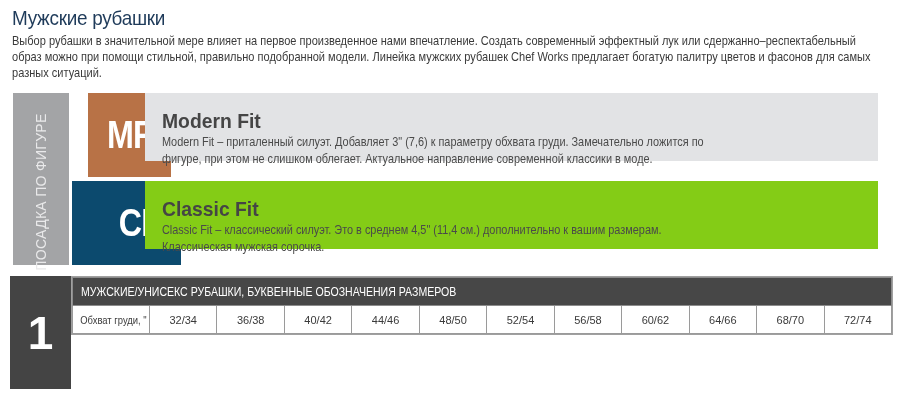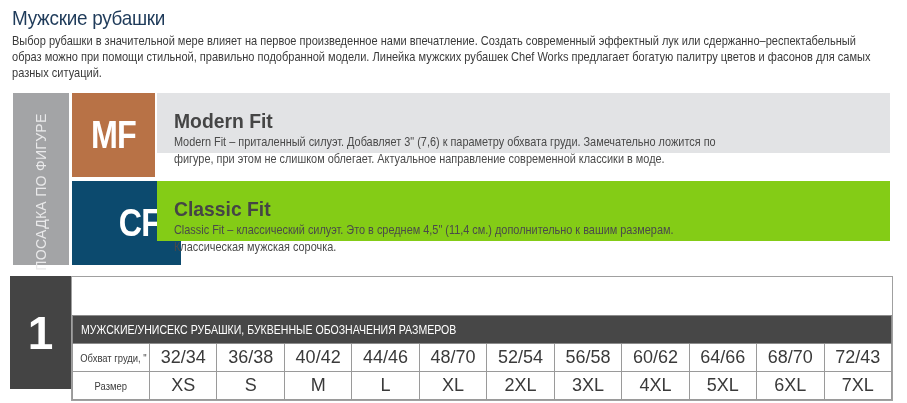--- a/index.html
+++ b/index.html
@@ -5,35 +5,35 @@
   html,body{margin:0;padding:0;background:#ffffff;}
   body{width:907px;height:403px;position:relative;overflow:hidden;font-family:"Liberation Sans",sans-serif;}
   .title{position:absolute;left:12px;top:6px;font-size:21px;color:#1f3b5a;letter-spacing:-0.3px;transform:scaleX(0.9);transform-origin:left top;white-space:nowrap;}
   .intro{position:absolute;left:12px;top:33px;width:960px;font-size:12.4px;line-height:16.2px;color:#3a3a3a;transform:scaleX(0.89);transform-origin:left top;}
   .intro p{margin:0;white-space:nowrap;}
 
   .fit-side{position:absolute;left:13px;top:93px;width:56px;height:172px;background:#a3a4a6;}
   .fit-side-label{position:absolute;left:28px;top:86px;width:172px;height:26px;line-height:26px;text-align:center;color:#e9e9ea;font-size:14px;letter-spacing:0.3px;transform:translate(-86px,0) rotate(-90deg);transform-origin:center center;white-space:nowrap;}
   .badge{position:absolute;left:72px;width:83px;height:84px;display:flex;align-items:center;justify-content:center;color:#ffffff;font-weight:bold;font-size:38px;letter-spacing:-1px;}
   .badge span{display:inline-block;transform:scaleX(0.85);}
-  .badge-mf{top:93px;background:#b87246;}
+  .badge-mf{top:93px;background:#b87246;margin-left:16px;}
   .badge-cf{top:181px;background:#0c4a6e;padding-left:26px;}
-  .fit-panel{position:absolute;left:157px;width:733px;height:60px;}
+  .fit-panel{position:absolute;left:145px;width:733px;height:68px;}
   .fit-panel-mf{top:93px;background:#e2e3e5;}
   .fit-panel-cf{top:181px;background:#84cc16;}
   .fit-name{position:absolute;left:17px;top:16px;font-size:21px;font-weight:bold;color:#454545;transform:scaleX(0.92);transform-origin:left top;white-space:nowrap;}
   .fit-desc{position:absolute;left:17px;top:41px;font-size:12.4px;line-height:16.5px;color:#4a4a4a;transform:scaleX(0.88);transform-origin:left top;white-space:nowrap;}
   .fit-desc p{margin:0;}
 
   .num-block{position:absolute;left:10px;top:276px;width:61px;height:113px;background:#444444;color:#ffffff;font-size:46px;font-weight:bold;display:flex;align-items:center;justify-content:center;}
   .size-table{position:absolute;left:71px;top:276px;width:820px;border:1px solid #a0a0a0;border-collapse:collapse;}
-  table{border-collapse:collapse;table-layout:fixed;width:820px;margin-top:38px;}
+  table{border-collapse:collapse;table-layout:fixed;width:820px;}
   th.head{background:#474747;color:#ffffff;text-align:left;font-weight:normal;font-size:12px;height:27px;padding:0 0 0 8px;border:1px solid #8c8c8c;}
   th.head span{display:inline-block;transform:scaleX(0.88);transform-origin:left center;white-space:nowrap;}
-  td{border:1px solid #9a9a9a;height:27px;padding:0;text-align:center;font-size:18px;color:#3a3a3a;background:#ffffff;}
+  td{border:1px solid #9a9a9a;height:27px;padding:0;text-align:center;font-size:11px;color:#3a3a3a;background:#ffffff;}
   td.lbl{font-size:11.5px;color:#3c3c3c;}
   td.lbl span{display:inline-block;transform:scaleX(0.82);white-space:nowrap;}
 </style>
 </head>
 <body>
 
 <div class="title">Мужские рубашки</div>
 <div class="intro">
   <p>Выбор рубашки в значительной мере влияет на первое произведенное нами впечатление. Создать современный эффектный лук или сдержанно–респектабельный</p>
   <p>образ можно при помощи стильной, правильно подобранной модели. Линейка мужских рубашек Chef Works предлагает богатую палитру цветов и фасонов для самых</p>
@@ -89,37 +89,23 @@
         <th class="head" colspan="12"><span>МУЖСКИЕ/УНИСЕКС РУБАШКИ, БУКВЕННЫЕ ОБОЗНАЧЕНИЯ РАЗМЕРОВ</span></th>
       </tr>
     </thead>
     <tbody id="tbody">
         <tr>
           <td class="lbl"><span>Обхват груди, "</span></td>
           <td>32/34</td>
           <td>36/38</td>
           <td>40/42</td>
           <td>44/46</td>
-          <td>48/70</td>
+          <td>48/50</td>
           <td>52/54</td>
           <td>56/58</td>
           <td>60/62</td>
           <td>64/66</td>
           <td>68/70</td>
-          <td>72/43</td>
-        </tr>
-        <tr>
-          <td class="lbl"><span>Размер</span></td>
-          <td>XS</td>
-          <td>S</td>
-          <td>M</td>
-          <td>L</td>
-          <td>XL</td>
-          <td>2XL</td>
-          <td>3XL</td>
-          <td>4XL</td>
-          <td>5XL</td>
-          <td>6XL</td>
-          <td>7XL</td>
+          <td>72/74</td>
         </tr>
       </tbody>
   </table>
 </div>
 
 </body></html>

